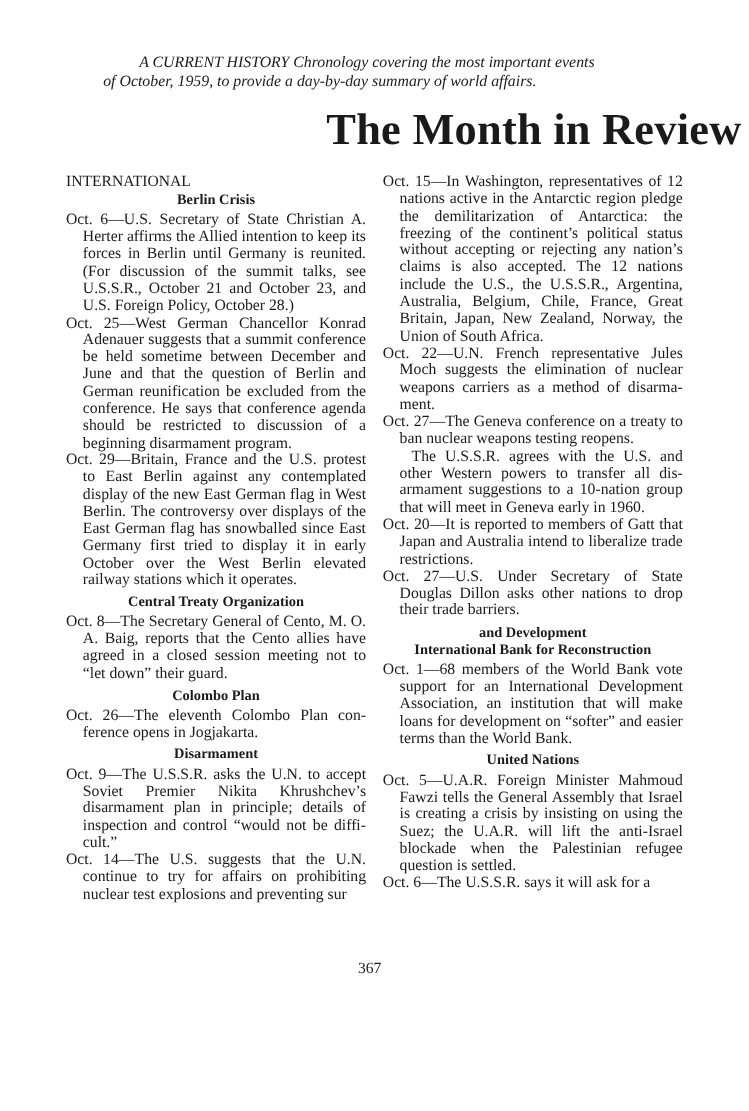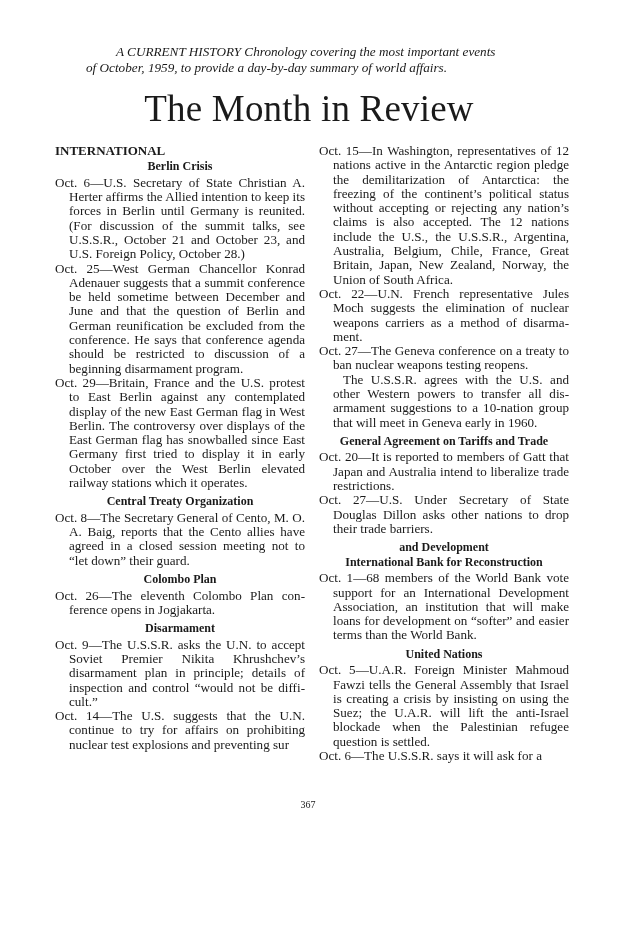--- a/index.html
+++ b/index.html
@@ -2,32 +2,32 @@
 <html><head>
 <meta charset="utf-8">
 <style>
   html, body { margin:0; padding:0; background:#ffffff; }
   body { width:624px; height:926px; position:relative; overflow:hidden; color:#1a1a1a;
          font-family:"Liberation Serif","DejaVu Serif",serif; }
   .intro { position:absolute; top:44px; left:0; width:624px; text-align:left;
            font-style:italic; font-size:13.2px; line-height:16px; }
   .intro .l1 { position:absolute; left:116px; top:0; white-space:nowrap; }
   .intro .l2 { position:absolute; left:86px; top:16px; white-space:nowrap; }
-  .title { position:absolute; top:88px; left:0; width:618px; text-align:center;
-           font-weight:normal; font-size:37px; line-height:42px; letter-spacing:0.2px; }
+  .title { position:absolute; top:88px; left:0; width:618px; text-align:right;
+           font-weight:bold; font-size:37px; line-height:42px; letter-spacing:0.2px; }
   .col { position:absolute; top:144px; width:250px; font-size:13.1px; line-height:14.3px; }
   .col.left { left:55px; }
   .col.right { left:319px; }
-  .section-head { font-weight:bold; font-size:13px; margin:0 0 1px 0; }
+  .section-head { font-weight:normal; font-size:13px; margin:0 0 1px 0; }
   .sub-head { font-weight:bold; text-align:center; font-size:12px; line-height:14.5px; margin:4px 0 2px 0; }
   .sub-head.first { margin-top:0; }
   .entry { text-align:justify; padding-left:14px; text-indent:-14px; margin:0; hyphens:manual; }
   .para { text-align:justify; padding-left:14px; text-indent:10px; margin:0; }
   .cont { text-align:justify; padding-left:14px; margin:0; }
-  .pagenum { position:absolute; top:799px; left:0; width:616px; text-align:center; font-size:10px; }
+  .pagenum { position:absolute; top:799px; left:0; width:616px; text-align:center; font-size:13px; }
 </style>
 </head>
 <body>
 
 <div class="intro">
   <span class="l1">A CURRENT HISTORY Chronology covering the most important events</span>
   <span class="l2">of October, 1959, to provide a day-by-day summary of world affairs.</span>
 </div>
 
 <div class="title">The Month in Review</div>
@@ -50,21 +50,20 @@
   <p class="entry"><span>Oct. 9</span><span>—</span><span>The U.S.S.R. asks the U.N. to ac­cept Soviet Premier Nikita Khrushchev’s disarmament plan in principle; details of inspection and control “would not be diffi­cult.”</span></p>
   <p class="entry"><span>Oct. 14</span><span>—</span><span>The U.S. suggests that the U.N. continue to try for affairs on prohibiting nuclear test explosions and preventing sur­</span></p>
 </div>
 
 <div class="col right">
   <p class="entry"><span>Oct. 15</span><span>—</span><span>In Washington, representatives of 12 nations active in the Antarctic region pledge the demilitarization of Antarctica: the freezing of the continent’s political status without accepting or rejecting any nation’s claims is also accepted.  The 12 nations include the U.S., the U.S.S.R., Argentina, Australia, Belgium, Chile, France, Great Britain, Japan, New Zea­land, Norway, the Union of South Africa.</span></p>
   <p class="entry"><span>Oct. 22</span><span>—</span><span>U.N. French representative Jules Moch suggests the elimination of nuclear weapons carriers as a method of disarma­ment.</span></p>
   <p class="entry"><span>Oct. 27</span><span>—</span><span>The Geneva conference on a treaty to ban nuclear weapons testing reopens.</span></p>
   <p class="para">The U.S.S.R. agrees with the U.S. and other Western powers to transfer all dis­armament suggestions to a 10-nation group that will meet in Geneva early in 1960.</p>
 
-  <div class="sub-head">General Agreement on Tariffs and Trade</div>
   <p class="entry"><span>Oct. 20</span><span>—</span><span>It is reported to members of Gatt that Japan and Australia intend to liberal­ize trade restrictions.</span></p>
   <p class="entry"><span>Oct. 27</span><span>—</span><span>U.S. Under Secretary of State Douglas Dillon asks other nations to drop their trade barriers.</span></p>
 
   <div class="sub-head">
     <div>and Development</div>
     <div>International Bank for Reconstruction</div>
   </div>
   <p class="entry"><span>Oct. 1</span><span>—</span><span>68 members of the World Bank vote support for an International Development Association, an institution that will make loans for development on “softer” and easier terms than the World Bank.</span></p>
 
   <div class="sub-head">United Nations</div>

